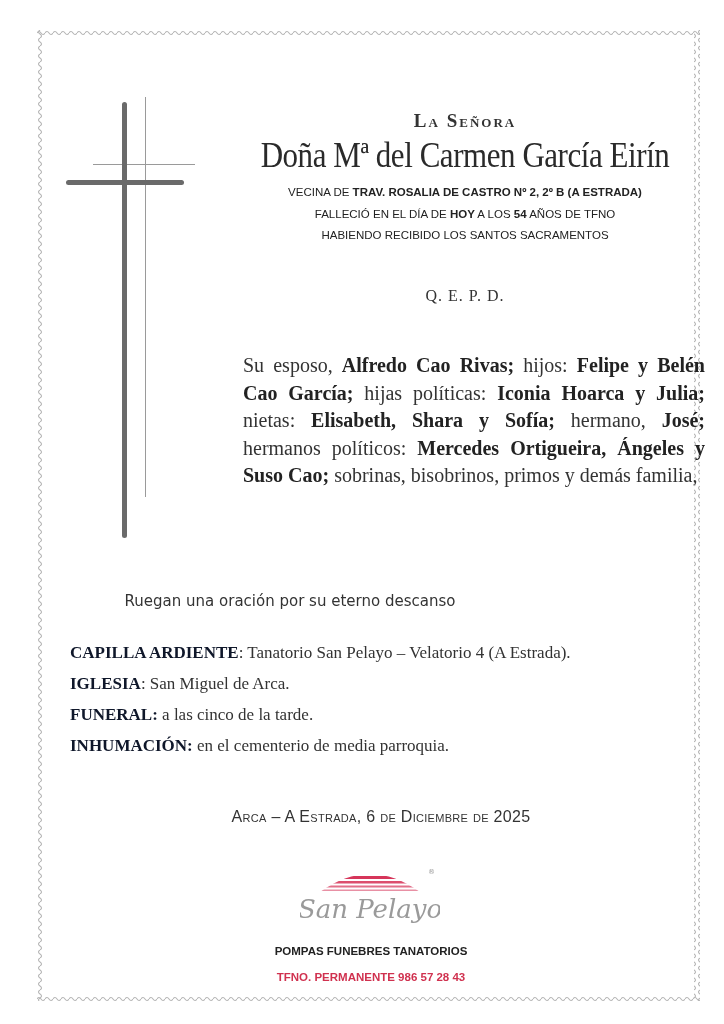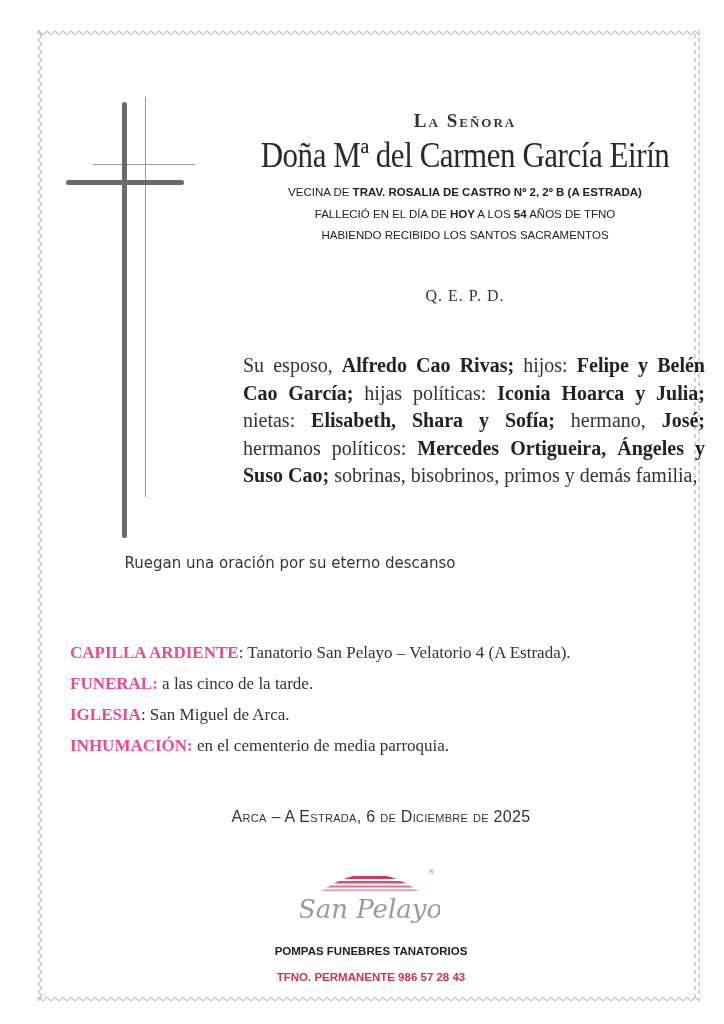--- a/index.html
+++ b/index.html
@@ -25,26 +25,26 @@
     font-family:"Liberation Sans",sans-serif; font-size:11.5px; color:#222; }
   .qepd { position:absolute; top:287px; left:200px; width:530px; text-align:center;
     font-family:"Liberation Serif",serif; font-size:16px; color:#333; letter-spacing:1px; }
   .family {
     position:absolute; top:352px; left:215px; width:462px;
     font-family:Liberation Serif, serif; font-size:20px; line-height:27.5px; color:#333;
     text-align:justify;
     margin-left:28px;
   }
   .family b { color:#222; }
-  .prayer { position:absolute; top:554px; left:0; width:580px; text-align:center;
+  .prayer { position:absolute; top:592px; left:0; width:580px; text-align:center;
     font-family:"DejaVu Sans",sans-serif; font-size:15px; color:#333; }
   .details { position:absolute; left:70px; top:640px; width:630px;
     font-family:"Liberation Serif",serif; font-size:17px; color:#333; }
   .details .row { height:31px; line-height:26px; white-space:nowrap; }
-  .details b { color:#ec4899; }
+  .details b { color:#0f172a; }
   .dateline { position:absolute; top:808px; left:0; width:762px; text-align:center;
     font-family:"Liberation Sans",sans-serif; font-size:16px; color:#333; font-variant:small-caps; letter-spacing:0.3px; }
   .logo { position:absolute; left:300px; top:862px; width:140px; height:70px; }
   .company { position:absolute; top:945px; left:0; width:742px; text-align:center;
     font-family:"Liberation Sans",sans-serif; font-size:11.5px; font-weight:bold; color:#222; }
   .phone { position:absolute; top:971px; left:0; width:742px; text-align:center;
     font-family:"Liberation Sans",sans-serif; font-size:11.5px; font-weight:bold; }
 </style>
 </head>
 <body>
@@ -85,22 +85,22 @@
 <div class="info" style="top:229px;">HABIENDO RECIBIDO LOS SANTOS SACRAMENTOS</div>
 
 <div class="qepd">Q. E. P. D.</div>
 
 <div class="family" id="family"><span>Su esposo, </span><b>Alfredo Cao Rivas;</b><span> hijos: </span><b>Felipe y Belén Cao García;</b><span> hijas políticas: </span><b>Iconia Hoarca y Julia;</b><span> nietas: </span><b>Elisabeth, Shara y Sofía;</b><span> hermano, </span><b>José;</b><span> hermanos políticos: </span><b>Mercedes Ortigueira, Ángeles y Suso Cao;</b><span> sobrinas, bisobrinos, primos y demás familia,</span></div>
 
 <div class="prayer">Ruegan una oración por su eterno descanso</div>
 
 <div class="details" id="details">
     <div class="row"><b>CAPILLA ARDIENTE</b><span>: </span><span>Tanatorio San Pelayo – Velatorio 4 (A Estrada).</span></div>
+    <div class="row"><b>IGLESIA</b><span>: </span><span>San Miguel de Arca.</span></div>
     <div class="row"><b>FUNERAL:</b><span> </span><span>a las cinco de la tarde.</span></div>
-    <div class="row"><b>IGLESIA</b><span>: </span><span>San Miguel de Arca.</span></div>
     <div class="row"><b>INHUMACIÓN:</b><span> </span><span>en el cementerio de media parroquia.</span></div>
   </div>
 
 <div class="dateline">Arca – A Estrada, 6 de Diciembre de 2025</div>
 
 <div class="logo">
   <svg width="140" height="70" viewBox="0 0 140 70">
     <defs>
       <clipPath id="semi">
           <path d="M20 30 Q70 -6 120 30 Z"></path>

